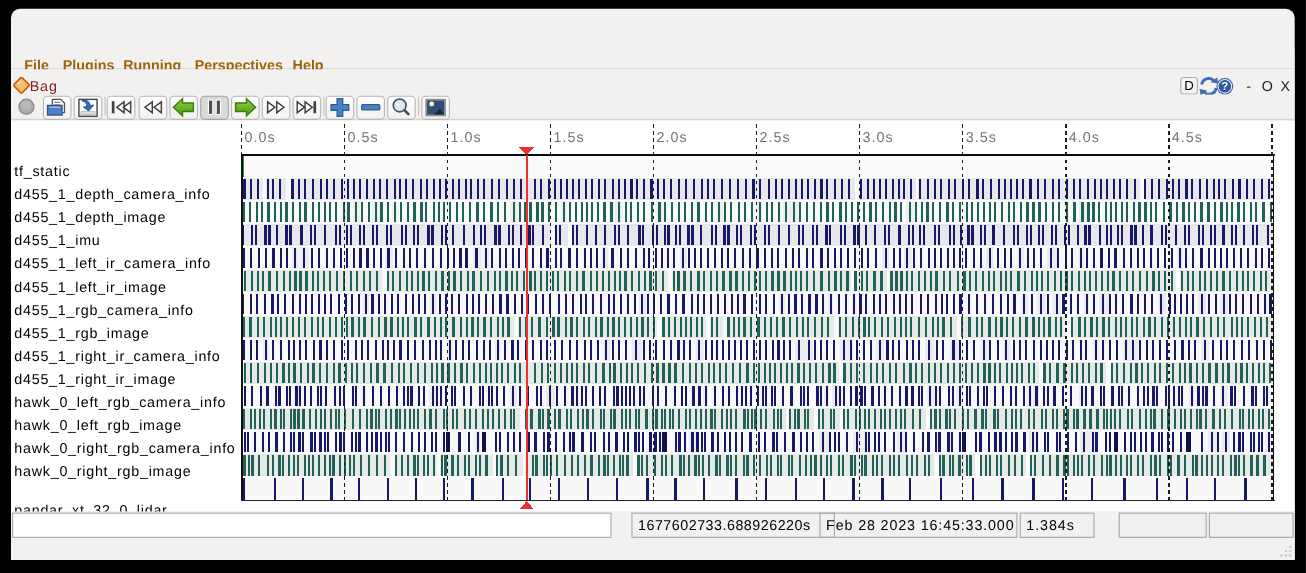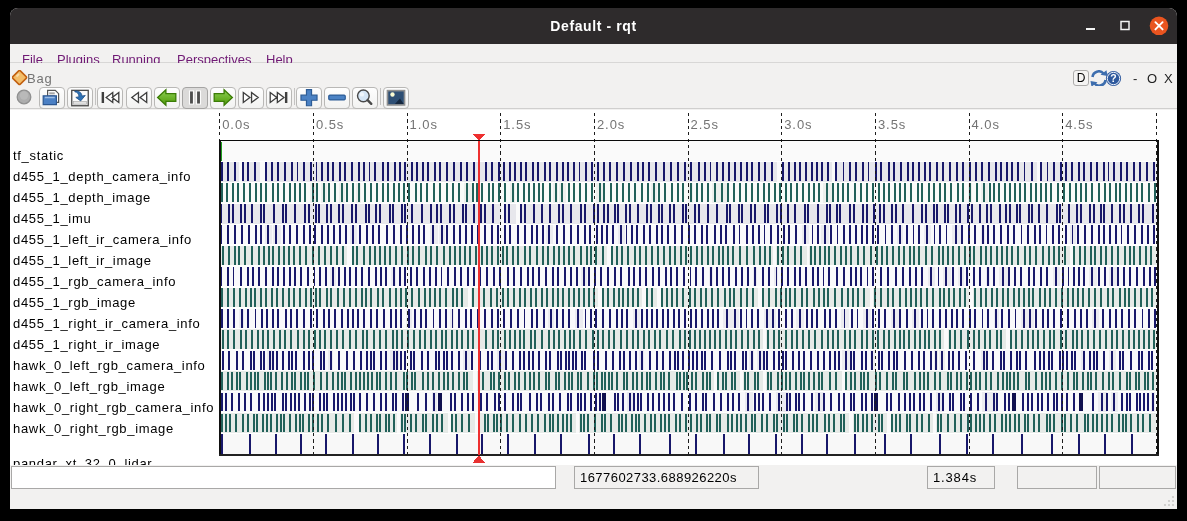--- a/index.html
+++ b/index.html
@@ -1,57 +1,48 @@
 <!DOCTYPE html>
 <html><head><meta charset="utf-8">
 <style>
 * { margin:0; padding:0; box-sizing:border-box; }
 html,body { width:1187px; height:521px; background:#000; font-family:"Liberation Sans", sans-serif; overflow:hidden; }
 #win { position:absolute; left:10px; top:8px; width:1167px; height:501px; background:#f2f1f0; border-radius:8px 8px 0 0; overflow:hidden; }
 #titlebar { position:absolute; left:0; top:0; width:100%; height:36px; background:#2e2b2c; }
 #title { position:absolute; top:10px; width:100%; text-align:center; color:#fff; font-size:14px; font-weight:bold; letter-spacing:0.6px; }
 .wbtn { position:absolute; }
 #menubar { position:absolute; left:0; top:36px; width:100%; height:19px; background:#f2f1f0; border-bottom:1px solid #d8d7d6; }
-.mi { position:absolute; top:8px; font-size:13px; color:#701a75; }
+.mi { position:absolute; top:8px; font-size:13px; color:#a16207;font-weight:bold; }
 .mi u { text-decoration:underline; text-underline-offset:2px; }
 #plugrow { position:absolute; left:0; top:55px; width:100%; height:23px; background:#f2f1f0; }
 #toolbar { position:absolute; left:0; top:78px; width:100%; height:23px; background:#f2f1f0; border-bottom:1px solid #d0cfce; }
 .tbtn { position:absolute; top:0.5px; height:22px; width:26px; background:linear-gradient(#fefefe,#f2f2f1); border:1px solid #b9b8b6; border-radius:4px; }
 .tbtn svg { transform:scale(1.1); transform-origin:12px 9.5px; }
 .tsep { position:absolute; top:2px; height:17px; width:1px; background:#c4c3c2; }
 #main { position:absolute; left:10px; top:110px; width:1167px; height:355px; background:#fff; }
 .topic { position:absolute; left:13px; font-size:13px; letter-spacing:0.68px; color:#000; white-space:nowrap;text-align:center; }
 .rlab { position:absolute; top:117px; font-size:13px; letter-spacing:0.95px; color:#737373; }
 #progress { position:absolute; left:1px; top:0; width:545px; height:23px; background:#fff; border:1px solid #a9a8a7; }
 .sfield { position:absolute; top:0; height:23px; border:1px solid #a9a8a7; font-size:13px; color:#000; padding:3px 0 0 5px; }
 </style></head>
 <body>
 <div id="win">
-  <div id="titlebar">
-    <div id="title">Default - rqt</div>
-    <svg class="wbtn" style="left:1072px;top:0" width="94" height="36">
-      <rect x="4" y="20" width="9" height="2" fill="#f4f4f4"></rect>
-      <rect x="39" y="13.5" width="8" height="8" fill="none" stroke="#f4f4f4" stroke-width="1.5"></rect>
-      <circle cx="77" cy="17.8" r="9.3" fill="#e9541f"></circle>
-      <path d="M73.4 14.2 L80.6 21.4 M80.6 14.2 L73.4 21.4" stroke="#fff" stroke-width="1.9" stroke-linecap="round"></path>
-    </svg>
-  </div>
   <div id="menubar">
     <span class="mi" style="left:12px"><u>F</u>ile</span>
     <span class="mi" style="left:47px"><u>P</u>lugins</span>
     <span class="mi" style="left:102px"><u>R</u>unning</span>
     <span class="mi" style="left:167px">P<u>e</u>rspectives</span>
     <span class="mi" style="left:256px"><u>H</u>elp</span>
   </div>
   <div id="plugrow">
     <svg style="position:absolute;left:2px;top:7px" width="120" height="18">
       <rect x="2.2" y="2.2" width="10.6" height="10.6" rx="1.2" transform="rotate(45 7.5 7.5)" fill="#f3bd69" stroke="#c2600f" stroke-width="1.5"></rect>
       <path d="M4.5 6.5 L7 4" stroke="#f9dca8" stroke-width="1.8"></path>
     </svg>
-    <span style="position:absolute;left:17px;top:8px;font-size:13px;letter-spacing:0.8px;color:#737373">Bag</span>
+    <span style="position:absolute;left:17px;top:8px;font-size:13px;letter-spacing:0.8px;color:#7f1d1d">Bag</span>
     <span style="position:absolute;left:1063px;top:7px;width:16px;height:16px;border:1px solid #adacab;border-radius:3px;background:#f5f4f3;font-size:12px;line-height:15px;text-align:center;color:#000">D</span>
     <svg style="position:absolute;left:1080px;top:7px" width="18" height="17" viewBox="0 0 18 17">
       <path d="M2.5 7 A6.3 6.3 0 0 1 13.5 3.5" fill="none" stroke="#3e6eae" stroke-width="2.6"></path>
       <polygon points="10.5,4.8 17.5,6 16.5,0.2" fill="#3e6eae"></polygon>
       <path d="M15.5 10 A6.3 6.3 0 0 1 4.5 13.5" fill="none" stroke="#3e6eae" stroke-width="2.6"></path>
       <polygon points="7.5,12.2 0.5,11 1.5,16.8" fill="#3e6eae"></polygon>
     </svg>
     <svg style="position:absolute;left:1095px;top:6.5px" width="18" height="18">
       <circle cx="8.5" cy="8.5" r="7.6" fill="#2f5a9e"></circle>
       <circle cx="8.5" cy="8.5" r="6.2" fill="none" stroke="#e8eef8" stroke-width="1"></circle>
@@ -362,20 +353,21 @@
 <line x1="0" y1="30.5" x2="940" y2="30.5" stroke="#0a0a0a" stroke-width="1.8"></line>
 <line x1="0" y1="344.9995" x2="940" y2="344.9995" stroke="#222" stroke-width="1.4"></line>
 <line x1="259.8" y1="30.5" x2="259.8" y2="344.9995" stroke="#ee3030" stroke-width="1.5"></line>
 <polygon points="253.1,24 266.5,24 259.8,30.6" fill="#ee3030"></polygon>
 <polygon points="253.3,353.0 266.3,353.0 259.8,345.5" fill="#e83131"></polygon>
 </svg>
 </div>
 <div id="win2" style="position:absolute;left:10px;top:465px;width:1167px;height:44px;background:#f2f1f0">
   <div id="progress" style="position:absolute;left:1px;top:0.5px;width:545px;height:23px;background:#fff;border:1px solid #a9a8a7"></div>
   <div class="sfield" style="position:absolute;left:564px;top:0.5px;width:185px;height:23px;border:1px solid #a9a8a7;font-size:13px;letter-spacing:0.45px;padding:3px 0 0 5px">1677602733.688926220s</div>
+  <div class="sfield" style="position:absolute;left:735px;top:0.5px;width:180px;height:23px;border:1px solid #a9a8a7;font-size:13px;letter-spacing:0.78px;padding:3px 0 0 5px">Feb 28 2023 16:45:33.000</div>
   <div class="sfield" style="position:absolute;left:917px;top:0.5px;width:68px;height:23px;border:1px solid #a9a8a7;font-size:13px;letter-spacing:0.85px;padding:3px 0 0 5px">1.384s</div>
   <div class="sfield" style="position:absolute;left:1007px;top:0.5px;width:80px;height:23px;border:1px solid #a9a8a7"></div>
   <div class="sfield" style="position:absolute;left:1089px;top:0.5px;width:77px;height:23px;border:1px solid #a9a8a7"></div>
   <svg style="position:absolute;left:1152px;top:30px" width="14" height="13">
     <g fill="#c9c8c7">
         <circle cx="11" cy="2" r="1.1"></circle>
         <circle cx="7" cy="6" r="1.1"></circle>
         <circle cx="11" cy="6" r="1.1"></circle>
         <circle cx="3" cy="10" r="1.1"></circle>
         <circle cx="7" cy="10" r="1.1"></circle>

